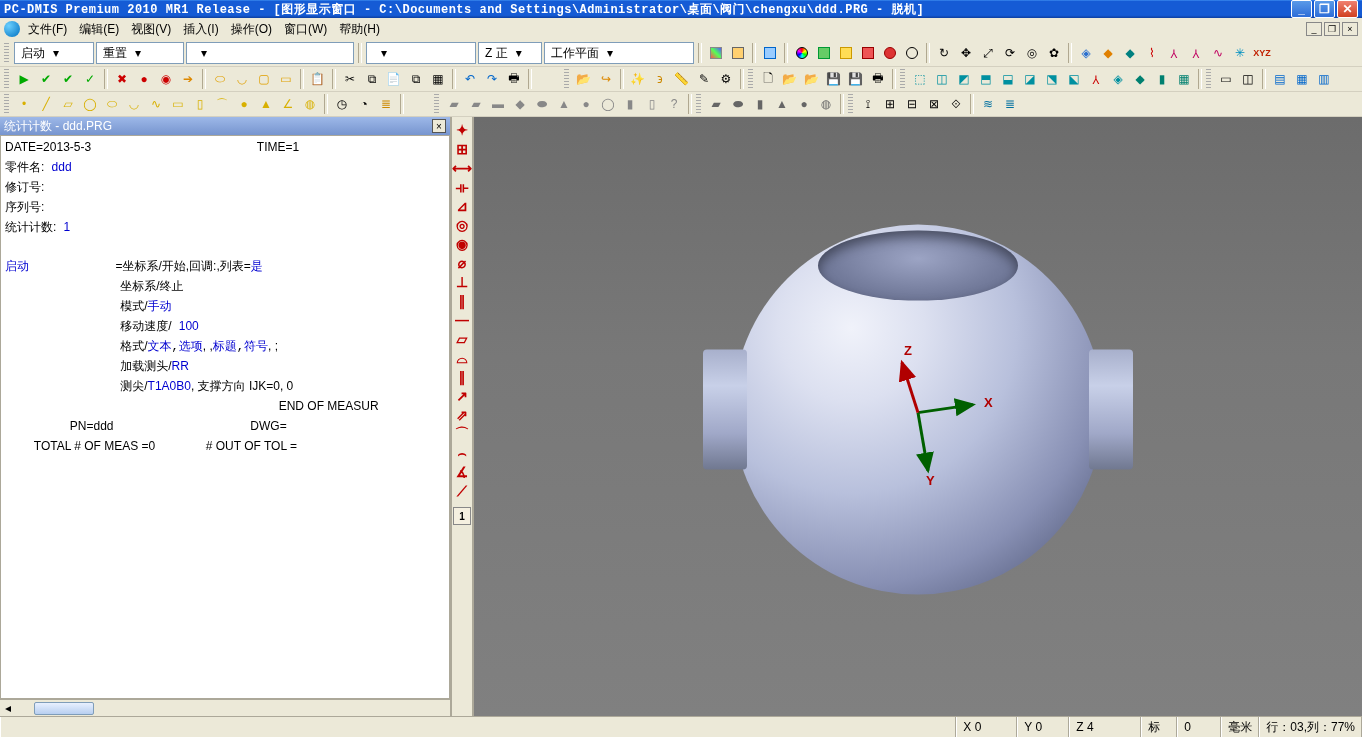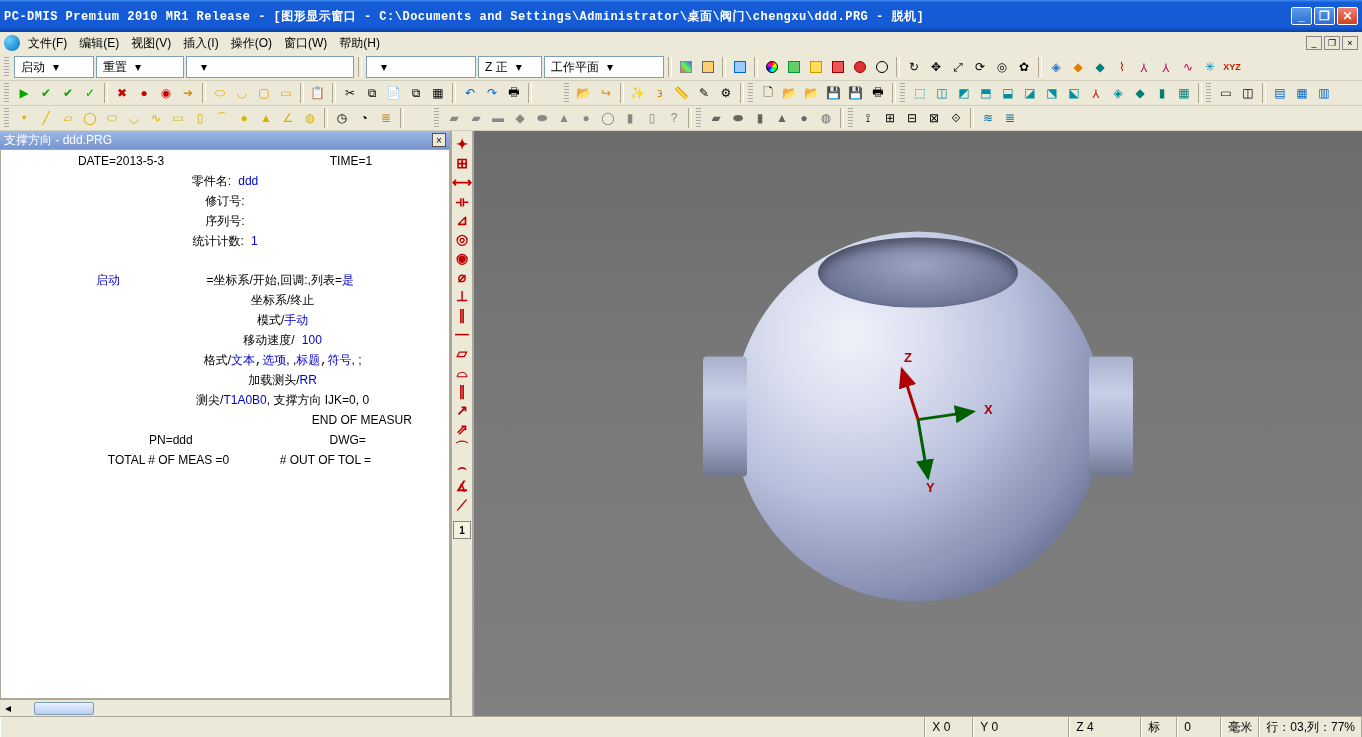--- a/index.html
+++ b/index.html
@@ -1,17 +1,17 @@
 <!DOCTYPE html>
 <html><head>
 <meta charset="utf-8">
 <style>
 * { margin:0; padding:0; box-sizing:border-box; font-family:"Microsoft YaHei","SimSun",sans-serif; font-size:12px; }
 body { width:1362px; height:737px; background:#ece9d8; overflow:hidden; display:flex; flex-direction:column; }
-.titlebar { height:32px; background:linear-gradient(to bottom,#3c8cf0,#155bd5 8%,#155bd5 85%,#0d3fa0); color:#fff; display:flex; align-items:center; padding:0 4px; font-weight:bold; }
+.titlebar { height:18px; background:linear-gradient(to bottom,#3c8cf0,#155bd5 8%,#155bd5 85%,#0d3fa0); color:#fff; display:flex; align-items:center; padding:0 4px; font-weight:bold; }
 .titlebar .title { flex:1; white-space:nowrap; letter-spacing:0.5px; font-family:"Courier New",monospace; }
 .winbtns { display:flex; gap:2px; }
 .winbtn { width:21px; height:18px; border:1px solid #fff; border-radius:2px; display:flex; align-items:center; justify-content:center; font-weight:bold; color:#fff; background:linear-gradient(#5a9ae8,#2d6dd8); }
 .winbtn.close { background:linear-gradient(#f08070,#d04020); }
 .menubar { height:22px; background:#ece9d8; display:flex; align-items:center; padding:0 4px; gap:4px; }
 .menubar .logo { width:16px; height:16px; border-radius:50%; background:radial-gradient(circle at 30% 30%,#6ad0ff,#0070c0); }
 .menubar .menuitem { padding:2px 4px; cursor:default; }
 .menubar .spacer { flex:1; }
 .docbtns { display:flex; gap:2px; }
 .docbtn { width:16px; height:14px; border:1px solid #888; background:#ece9d8; font-size:9px; display:flex; align-items:center; justify-content:center; }
@@ -25,21 +25,21 @@
 .tb-combo span:first-child { padding:0 4px; white-space:nowrap; }
 
 .workspace { flex:1; display:flex; overflow:hidden; }
 .leftpane { width:452px; display:flex; flex-direction:column; border-right:2px solid #aca899; }
 .panetitle { height:18px; background:linear-gradient(#9db8e8,#7795cf); color:#fff; display:flex; align-items:center; padding:0 4px; }
 .panetitle .x { margin-left:auto; width:14px; height:14px; border:1px solid #555; background:#ece9d8; color:#000; display:flex; align-items:center; justify-content:center; font-size:10px; }
 .editor { flex:1; background:#fff; border:1px solid #aca899; overflow:auto; font-family:"SimSun","Courier New",monospace; font-size:15px; line-height:19px; padding:2px 4px; }
 .editor .logoimg { text-align:center; padding:8px 0 16px; }
 .editor .logoimg .pc { font-family:Arial,sans-serif; font-size:80px; color:#777; letter-spacing:-4px; }
 .editor .logoimg .dot { display:inline-block; width:34px; height:34px; border-radius:50%; background:radial-gradient(circle at 30% 30%,#9ad8ff,#0070d0); margin:0 4px; vertical-align:14px; }
-.editor pre { font-family:inherit; white-space:pre;text-align:center; }
+.editor pre { font-family:inherit; white-space:pre; }
 .kw-blue { color:#0000d0; }
 .hscroll { height:17px; background:#ece9d8; border-top:1px solid #aca899; display:flex; align-items:center; }
 .hscroll .thumb { height:13px; width:60px; background:linear-gradient(#e8f0ff,#b8cff0); border:1px solid #7f9db9; border-radius:2px; margin-left:18px; }
 
 .redstrip { width:22px; background:#ece9d8; border-right:2px solid #aca899; display:flex; flex-direction:column; align-items:center; padding-top:4px; gap:1px; }
 .redstrip .rbtn { width:18px; height:18px; display:flex; align-items:center; justify-content:center; color:#c00000; font-weight:bold; font-size:14px; }
 .redstrip .rbtn.last { border:1px solid #888; background:#f5f0e0; color:#000; font-size:10px; margin-top:6px; }
 
 .view3d { flex:1; background:linear-gradient(to bottom,#6c6c6c,#787878 40%,#808080); position:relative; }
 .sphere { position:absolute; left:50%; top:50%; transform:translate(-50%,-52%); width:370px; height:370px; border-radius:50%;
@@ -109,21 +109,21 @@
       </div>
   <span class="tb-sep"></span>
   <div class="tb-combo" style="width:110px">
         <span></span>
         <span class="arrow">▾</span>
       </div>
   <div class="tb-combo" style="width:64px">
         <span>Z 正</span>
         <span class="arrow">▾</span>
       </div>
-  <div class="tb-combo" style="width:120px">
+  <div class="tb-combo" style="width:150px">
         <span>工作平面</span>
         <span class="arrow">▾</span>
       </div>
   <span class="tb-sep"></span>
   <div class="tb-btn">
         <span class="ic ic-sq" style="border-color:#888;background:linear-gradient(45deg,#f55,#5f5,#55f)"></span>
       </div>
   <div class="tb-btn">
         <span class="ic ic-sq" style="border-color:#666;background:#ffd070"></span>
       </div>
@@ -295,21 +295,21 @@
   <span class="tb-sep"></span>
   <div class="tb-btn" style="color:#0070a0">≋</div>
   <div class="tb-btn" style="color:#0070a0">≣</div>
 </div>
 </div>
 
 <div class="workspace">
 
   <div class="leftpane">
     <div class="panetitle">
-      <span>支撑方向 - ddd.PRG</span>
+      <span>统计计数 - ddd.PRG</span>
       <span class="x">×</span>
     </div>
     <div class="editor">
 <pre><span>DATE=2013-5-3</span>                       <span>TIME=1</span>
 <span>零件名:</span> <span class="kw-blue">ddd</span>
 <span>修订号:</span>
 <span>序列号:</span>
 <span>统计计数:</span> <span class="kw-blue">1</span>
 
 <span class="kw-blue">启动</span>            <span>=坐标系/开始,回调:,列表=</span><span class="kw-blue">是</span>
@@ -375,20 +375,20 @@
         <text x="8" y="72" fill="#b00000">Y</text>
         <line x1="0" y1="0" x2="-16" y2="-50" stroke="#b00000" stroke-width="3" marker-end="url(#ahr)"></line>
         <text x="-14" y="-58" fill="#b00000">Z</text>
       </svg>
     </div>
   </div>
 </div>
 
 <div class="statusbar">
   <div class="cell stretch"></div>
-  <div class="cell" style="width:48px">X 0</div>
-  <div class="cell" style="width:96px">Y 0</div>
+  <div class="cell" style="width:61px">X 0</div>
+  <div class="cell" style="width:52px">Y 0</div>
   <div class="cell" style="width:72px">Z 4</div>
   <div class="cell" style="width:36px">标</div>
   <div class="cell" style="width:44px">0</div>
   <div class="cell" style="width:38px">毫米</div>
   <div class="cell">行：03,列：77%</div>
 </div>
 
 </body></html>

